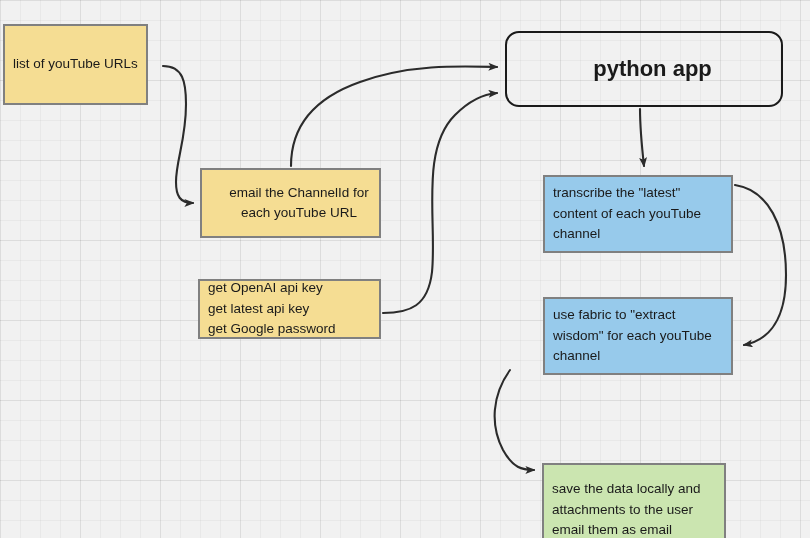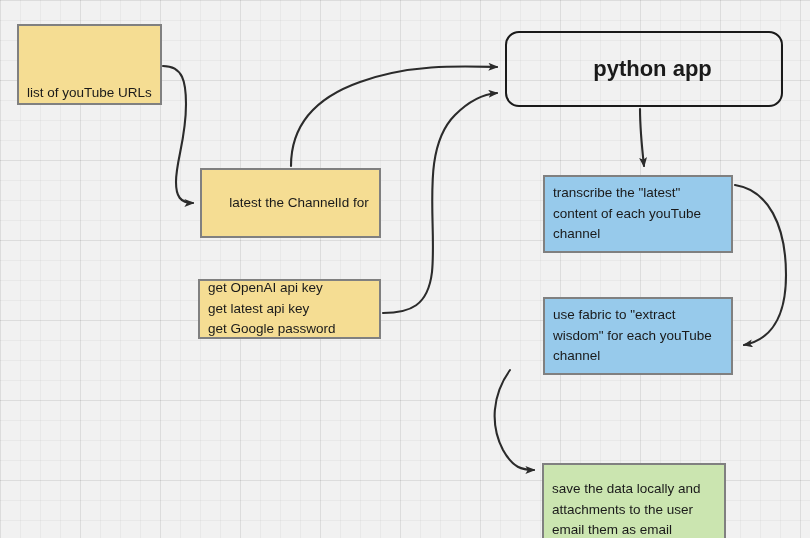--- a/index.html
+++ b/index.html
@@ -85,22 +85,22 @@
         <path d="M 163,66 C 183,66 186,82 186,104 C 186,140 176,160 176,182 C 176,196 180,203 193,203" marker-end="url(#arrowhead)"></path>
         <path d="M 291,166 C 291,130 309,100 360,82 C 410,64 460,66 497,67" marker-end="url(#arrowhead)"></path>
         <path d="M 383,313 C 410,313 428,306 432,272 C 437,222 420,150 455,115 C 470,100 484,94 497,93" marker-end="url(#arrowhead)"></path>
         <path d="M 640,109 C 640,130 642,148 644,166" marker-end="url(#arrowhead)"></path>
         <path d="M 735,185 C 768,190 786,225 786,275 C 786,318 770,340 744,345" marker-end="url(#arrowhead)"></path>
         <path d="M 510,370 C 492,395 490,425 503,450 C 513,468 522,470 534,470" marker-end="url(#arrowhead)"></path>
       </g>
   </svg>
 
   <div id="node-layer">
-      <div class="node yellow left" style="left: 17px; top: 24px; width: 145px; height: 81px; justify-content: flex-end;"><span class="line">list of youTube URLs</span></div>
-      <div class="node yellow center" style="left: 200px; top: 168px; width: 181px; height: 70px;"><span class="line">latest the ChannelId for</span></div>
+      <div class="node yellow left" style="left: 3px; top: 24px; width: 145px; height: 81px;"><span class="line">list of youTube URLs</span></div>
+      <div class="node yellow center" style="left: 200px; top: 168px; width: 181px; height: 70px;"><span class="line">email the ChannelId for</span><span class="line">each youTube URL</span></div>
       <div class="node yellow left" style="left: 198px; top: 279px; width: 183px; height: 60px;"><span class="line">get OpenAI api key</span><span class="line">get latest api key</span><span class="line">get Google password</span></div>
       <div class="node app center" style="left: 505px; top: 31px; width: 278px; height: 76px;"><span class="line">python app</span></div>
       <div class="node blue left" style="left: 543px; top: 175px; width: 190px; height: 78px;"><span class="line">transcribe the "latest"</span><span class="line">content of each youTube</span><span class="line">channel</span></div>
       <div class="node blue left" style="left: 543px; top: 297px; width: 190px; height: 78px;"><span class="line">use fabric to "extract</span><span class="line">wisdom" for each youTube</span><span class="line">channel</span></div>
       <div class="node green left" style="left: 542px; top: 423px; width: 184px; height: 94px;"><span class="line">save the data locally and</span><span class="line">attachments to the user</span><span class="line">email them as email</span></div>
     </div>
 
 </div>
 
 </body></html>

